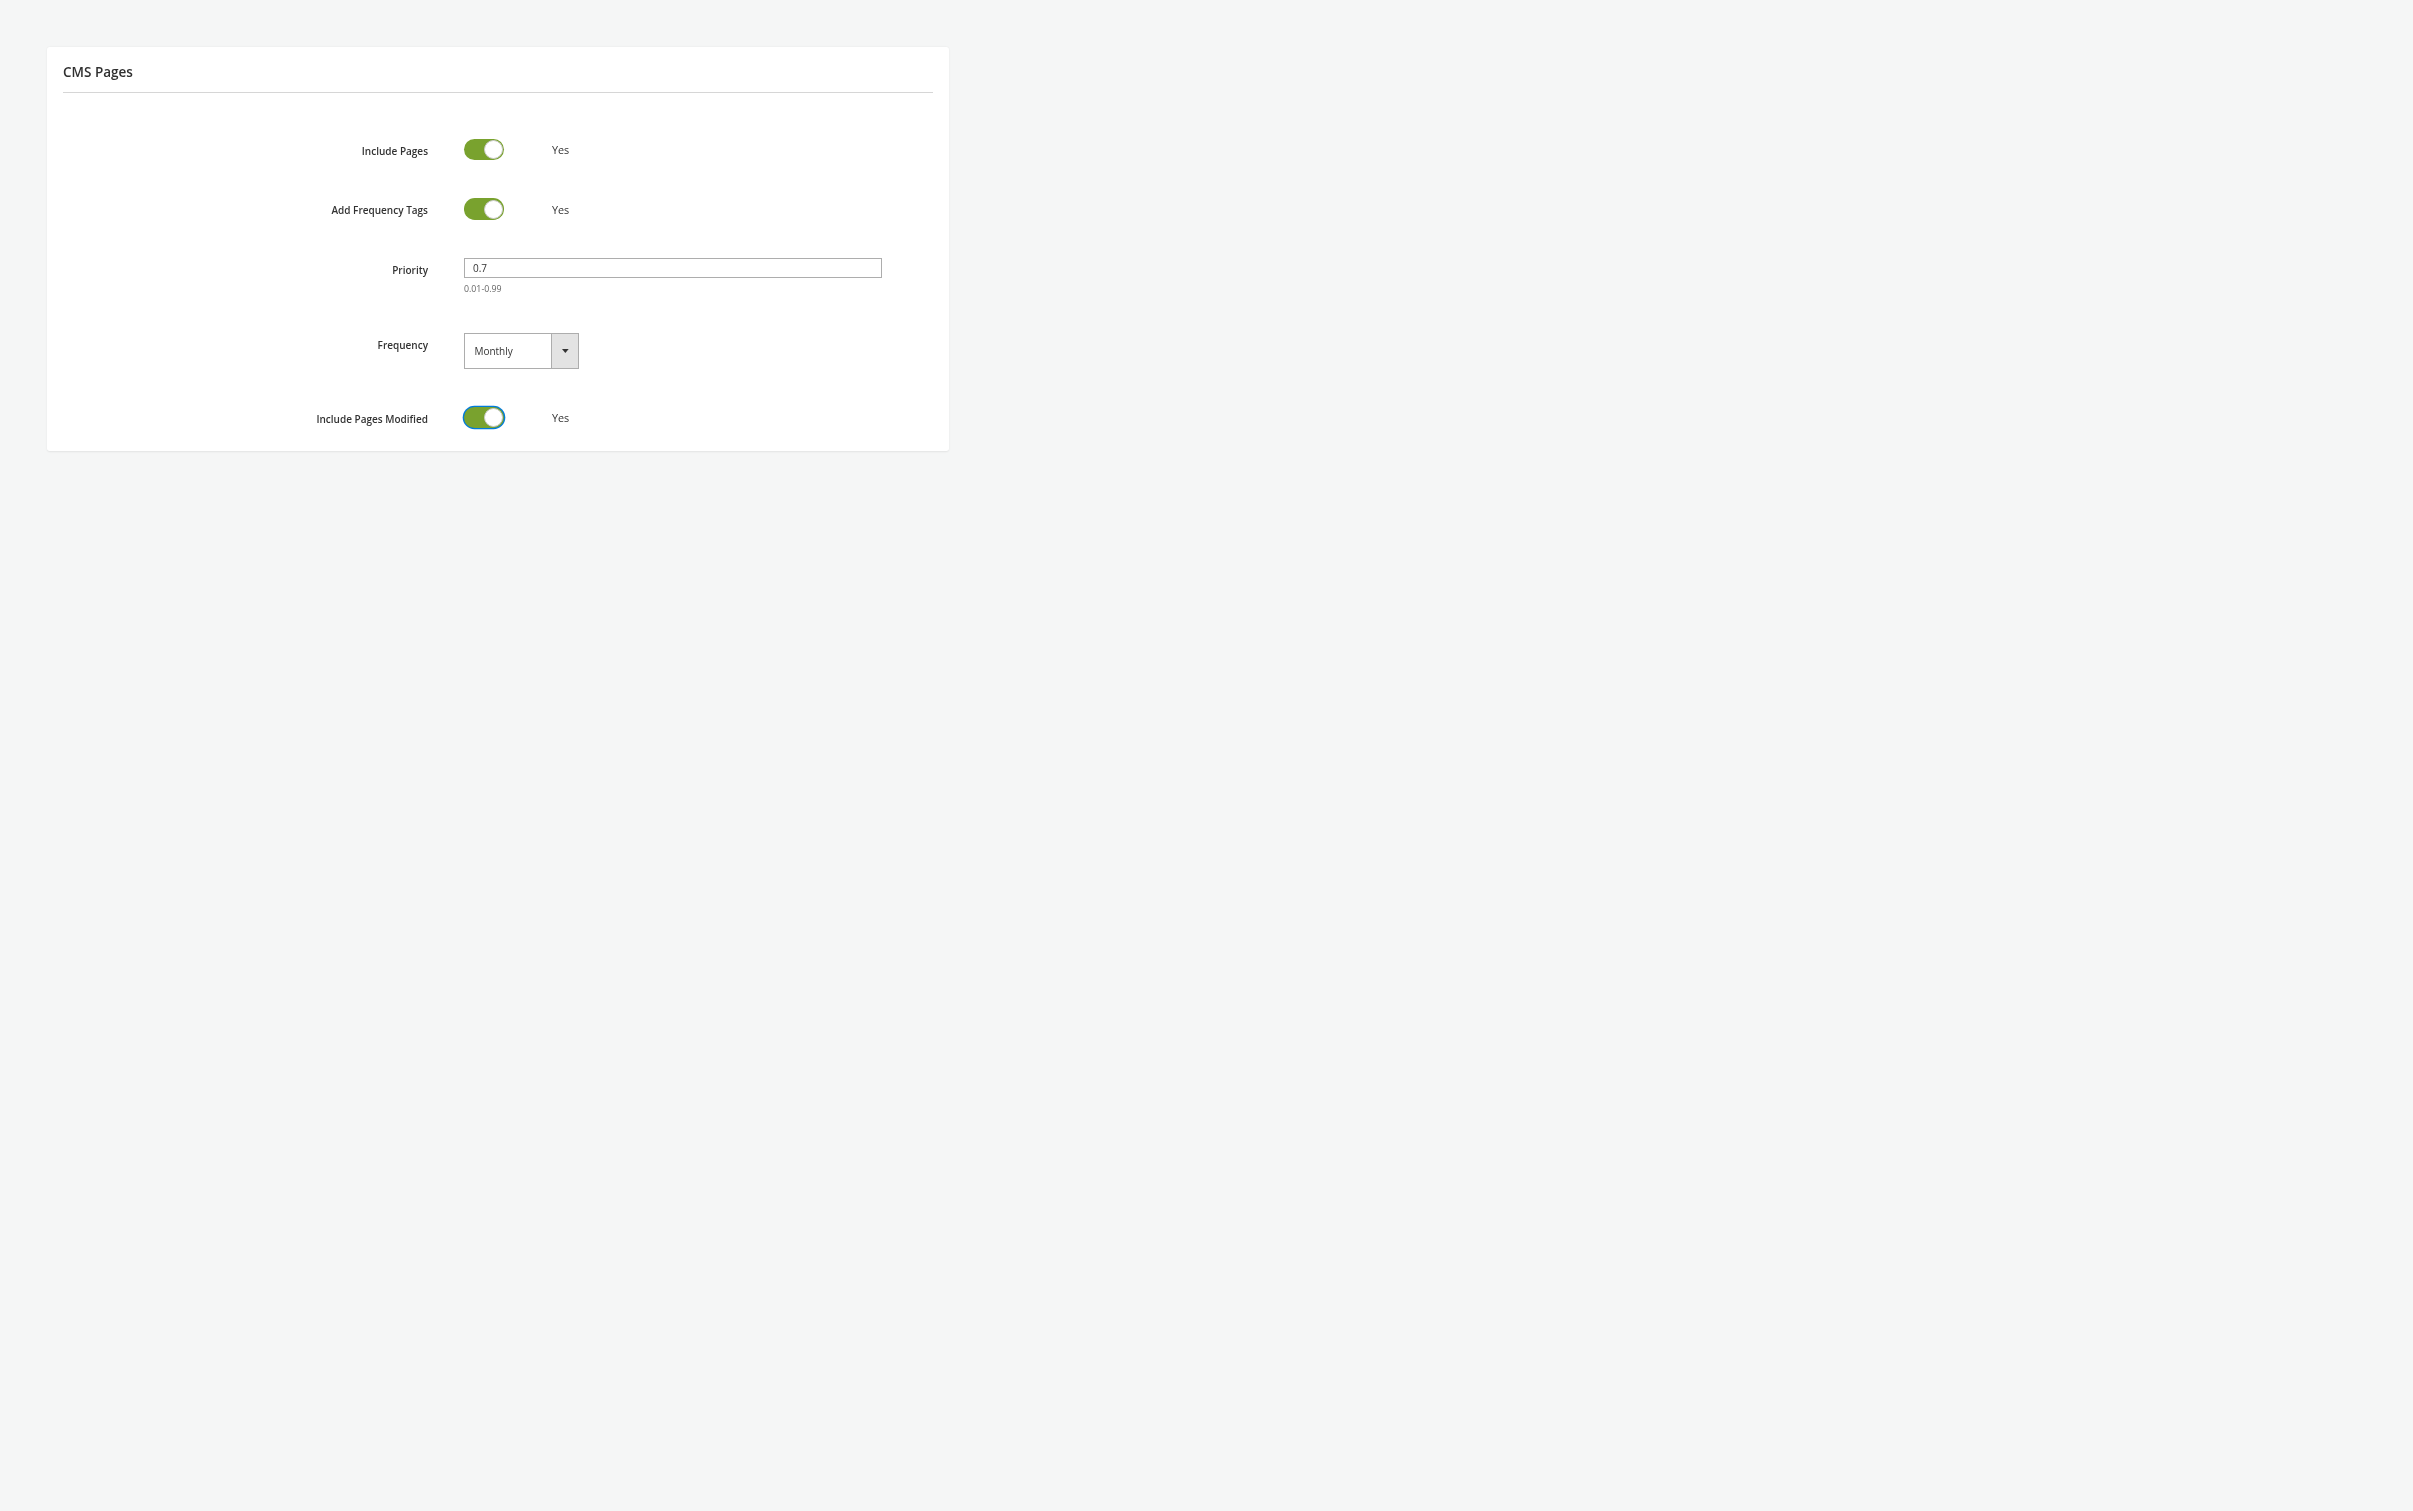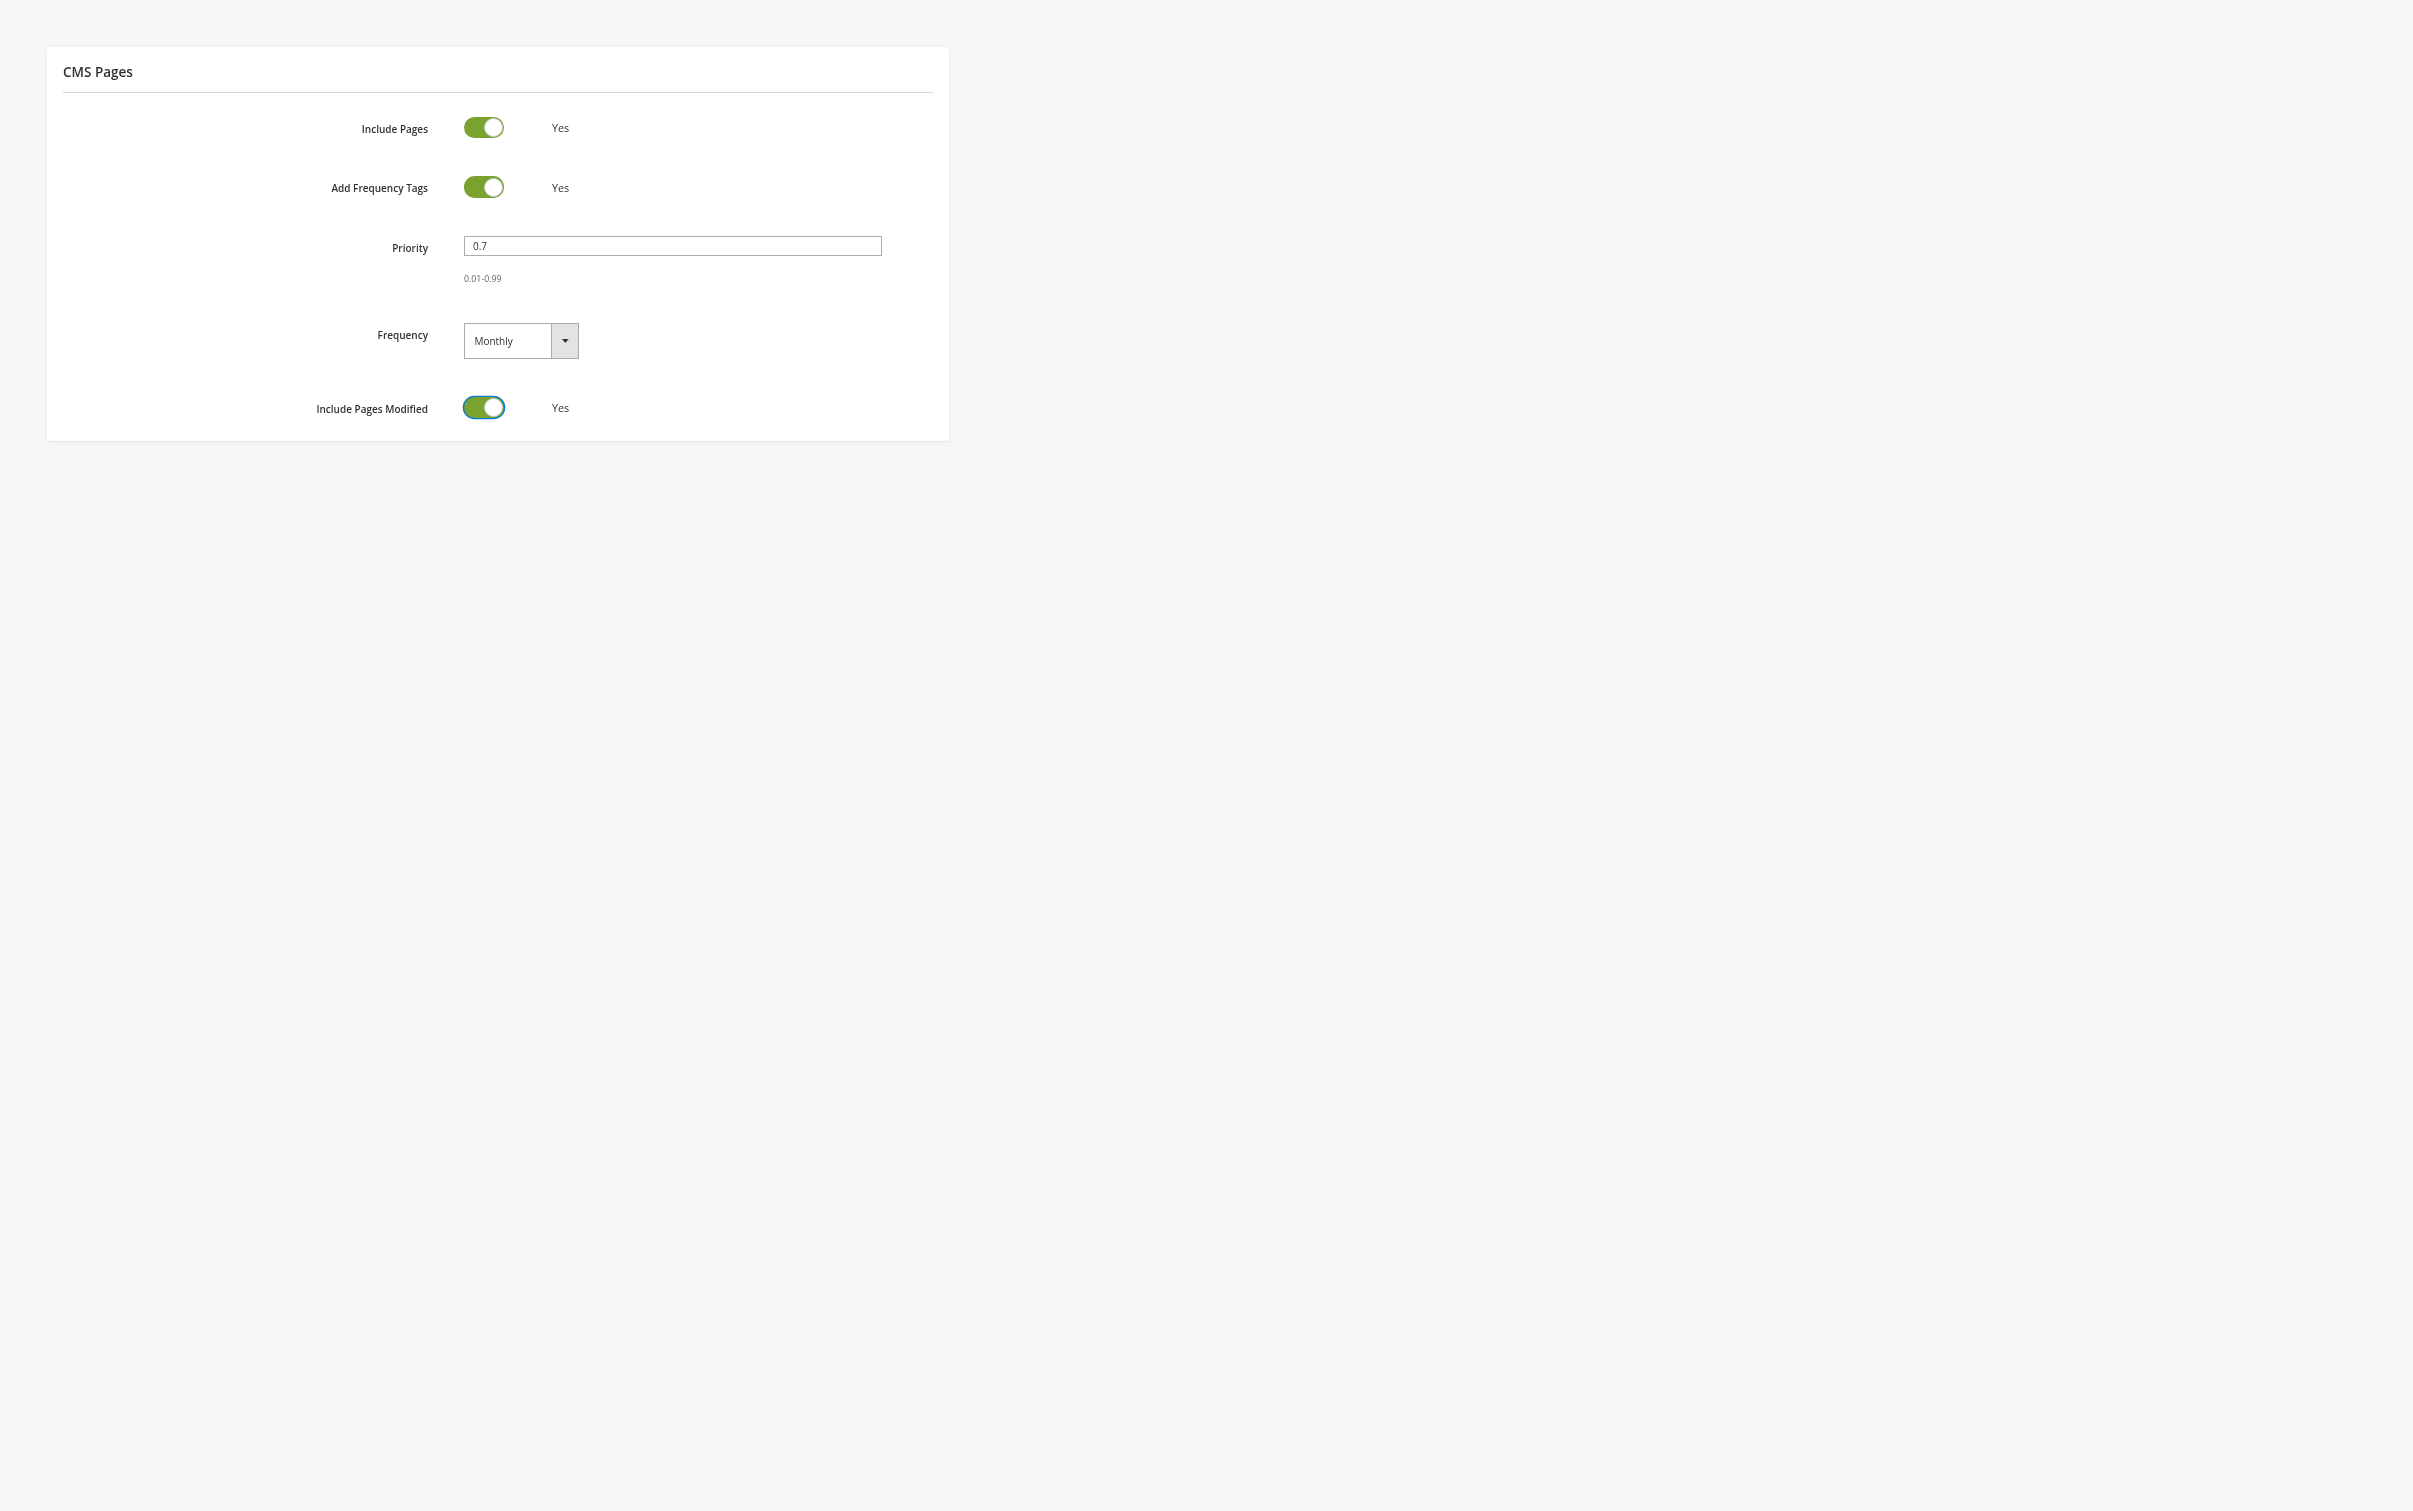--- a/index.html
+++ b/index.html
@@ -22,21 +22,21 @@
       padding: 16px 16px 23px 16px;
       max-width: 902px;
     }
     
     .panel-title {
       font-size: 13.5px;
       font-weight: 600;
       color: #303030;
       padding-bottom: 10.8px;
       border-bottom: 0.7px solid #d6d6d6;
-      margin-bottom: 24px;
+      margin-bottom: 46px;
     }
     
     .form-row {
       display: flex;
       align-items: flex-start;
       margin-bottom: 38px;
     }
     
     .form-row:last-child {
       margin-bottom: 0;
@@ -100,21 +100,21 @@
       padding: 4px 8px;
       border: 0.7px solid #adadad;
       font-size: 10px;
       color: #333;
       font-family: inherit;
     }
     
     .helper-text {
       font-size: 8.8px;
       color: #666;
-      margin-top: 17px;
+      margin-top: 5px;
     }
     
     .control-stack {
       display: flex;
       flex-direction: column;
       width: 100%;
     }
     
     .select-wrapper {
       display: flex;

